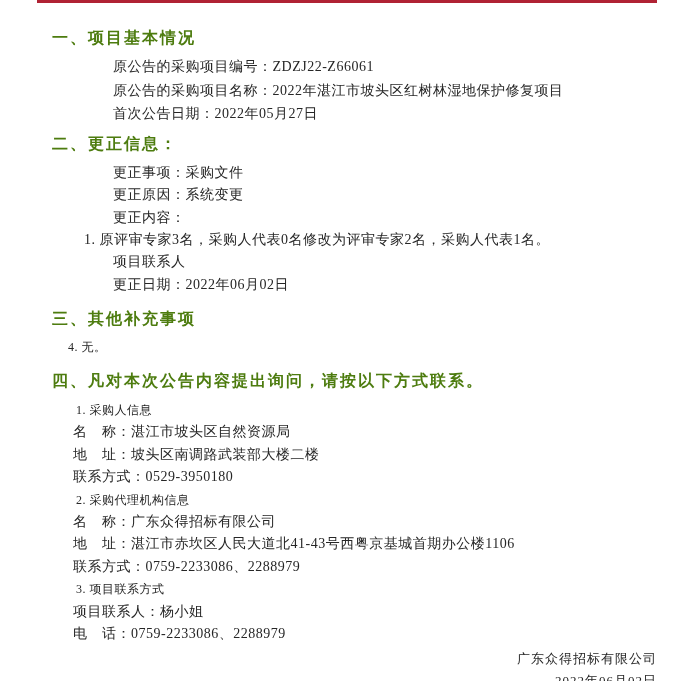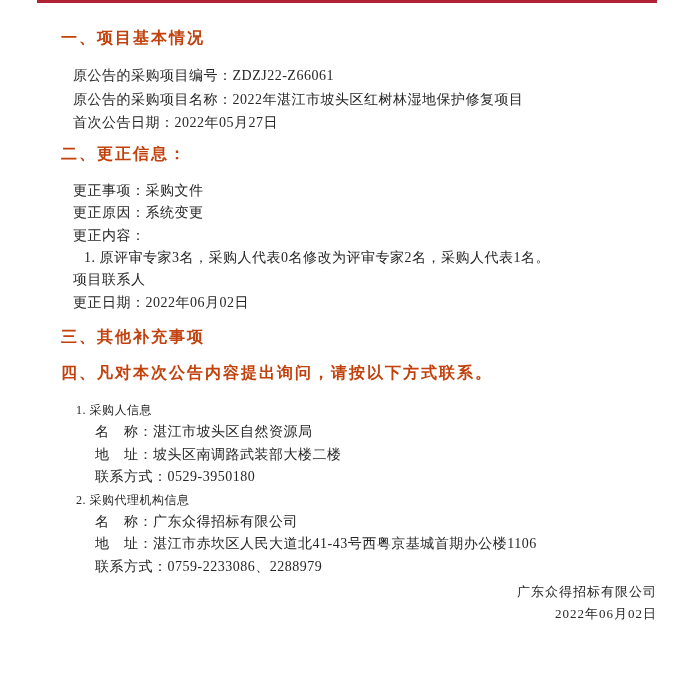--- a/index.html
+++ b/index.html
@@ -15,35 +15,35 @@
     position: absolute;
     top: 0; left: 37px;
     width: 620px; height: 3px;
     background: #b02234;
   }
   .doc { position: absolute; top: 0; left: 0; width: 683px; }
 
   .sec-heading {
     font-size: 16px;
     font-weight: bold;
-    color: #c2410c;
+    color: #4d7c0f;
     letter-spacing: 2px;
     line-height: 20px;
     padding-left: 45px;
-    margin: 16px;
+    margin: 7px;
   }
   .h-s1 { margin-top: 28px; }
-  .h-s2 { margin-top: 9px; }
+  .h-s2 { margin-top: 9px; font-family: Liberation Mono, monospace; }
   .h-s3 { margin-top: 13px; }
   .h-s4 { margin-top: 12px; }
 
   .line {
     font-size: 14px;
     line-height: 23.7px;
-    padding-left: 73px;
+    padding-left: 113px;
     letter-spacing: 0.5px;
   }
   .sec2 .line { line-height: 22.3px; }
   .detail-line { padding-left: 84px; }
 
   .small-line {
     font-size: 12px;
     line-height: 23px;
     padding-left: 68px;
     letter-spacing: 0.5px;
@@ -53,21 +53,21 @@
   .contact { margin-top: 8px; }
   .group-title {
     font-size: 12px;
     line-height: 22.4px;
     padding-left: 76px;
     letter-spacing: 0.5px;
   }
   .row {
     font-size: 14px;
     line-height: 22.4px;
-    padding-left: 95px;
+    padding-left: 73px;
     letter-spacing: 0.5px;
   }
 
   .footer {
     margin-top: 3px;
     text-align: right;
     padding-right: 26px;
     font-size: 13px;
     line-height: 22px;
     letter-spacing: 1px;
@@ -91,38 +91,44 @@
   <div class="sec2">
     <div class="line"><span>更正事项：</span><span>采购文件</span></div>
     <div class="line"><span>更正原因：</span><span>系统变更</span></div>
     <div class="line"><span>更正内容：</span><span></span></div>
     <div class="line detail-line">1. 原评审专家3名，采购人代表0名修改为评审专家2名，采购人代表1名。</div>
     <div class="line">项目联系人</div>
     <div class="line"><span>更正日期：</span><span>2022年06月02日</span></div>
   </div>
 
   <div class="sec-heading h-s3">三、其他补充事项</div>
+  <div class="small-line s3-content">4. 无。</div>
 
   <div class="sec-heading h-s4">四、凡对本次公告内容提出询问，请按以下方式联系。</div>
   <div class="contact">
 
     <div class="group">
       <div class="group-title">1. 采购人信息</div>
       <div class="row"><span>名　称：</span><span>湛江市坡头区自然资源局</span></div>
       <div class="row"><span>地　址：</span><span>坡头区南调路武装部大楼二楼</span></div>
       <div class="row"><span>联系方式：</span><span>0529-3950180</span></div>
     </div>
 
     <div class="group">
       <div class="group-title">2. 采购代理机构信息</div>
       <div class="row"><span>名　称：</span><span>广东众得招标有限公司</span></div>
       <div class="row"><span>地　址：</span><span>湛江市赤坎区人民大道北41-43号西粤京基城首期办公楼1106</span></div>
       <div class="row"><span>联系方式：</span><span>0759-2233086、2288979</span></div>
     </div>
 
+    <div class="group">
+      <div class="group-title">3. 项目联系方式</div>
+      <div class="row"><span>项目联系人：</span><span>杨小姐</span></div>
+      <div class="row"><span>电　话：</span><span>0759-2233086、2288979</span></div>
+    </div>
 
   </div>
 
   <div class="footer">
     <div>广东众得招标有限公司</div>
     <div>2022年06月02日</div>
   </div>
 
 </div>
 

